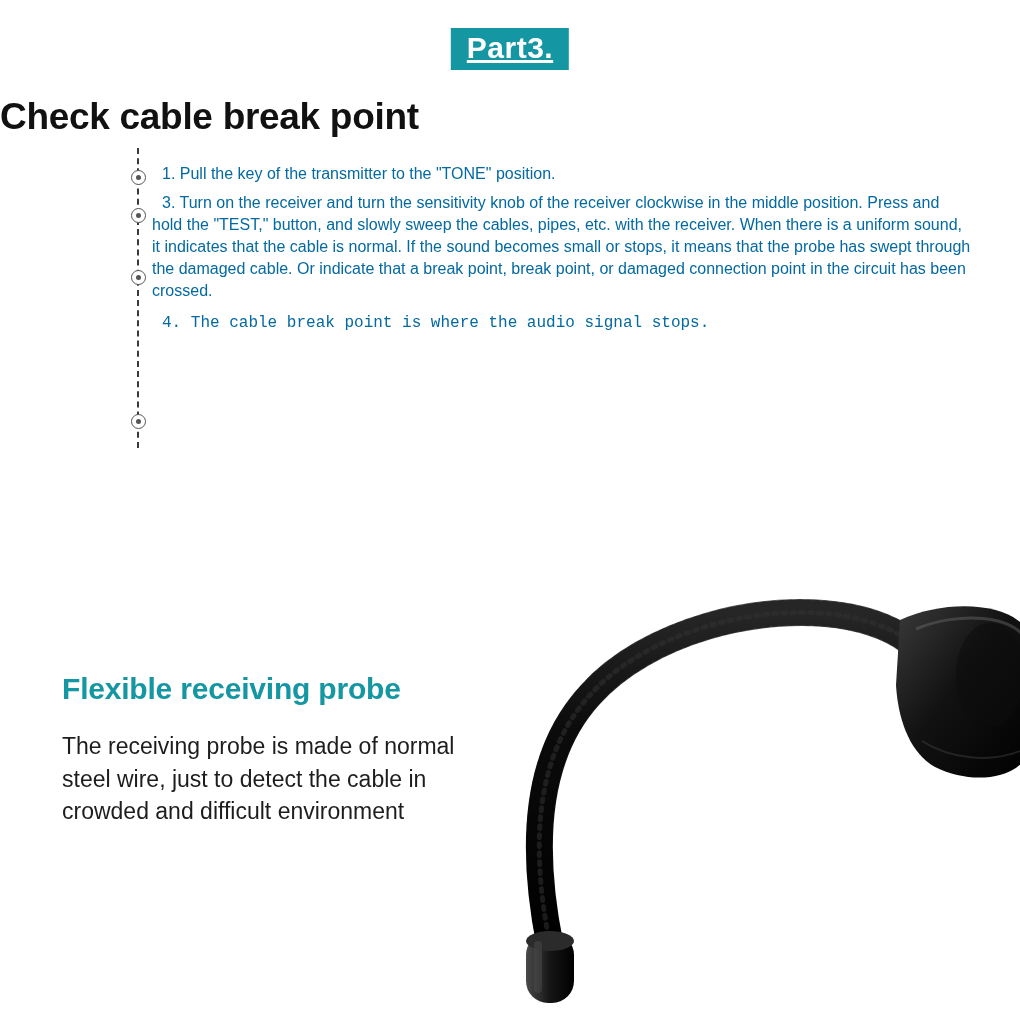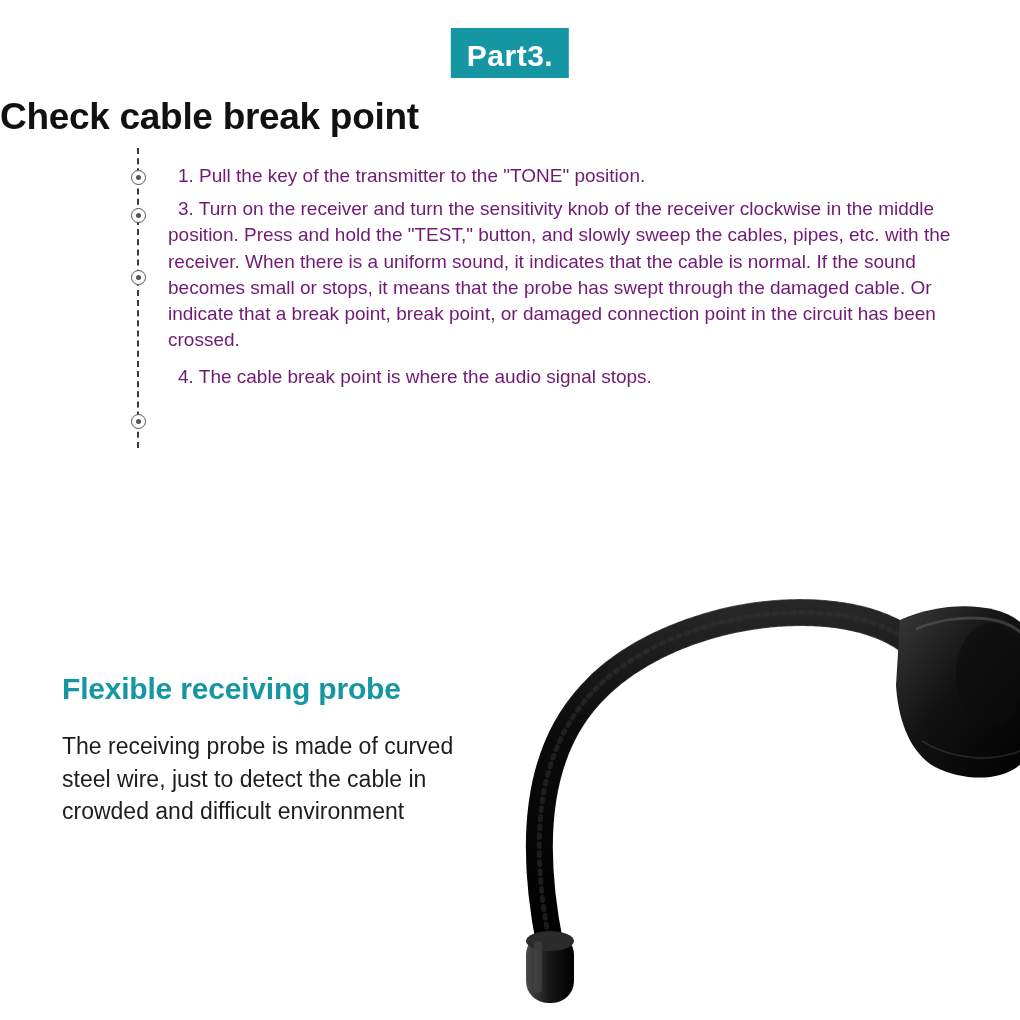--- a/index.html
+++ b/index.html
@@ -26,23 +26,24 @@
   .part-badge {
     position: absolute;
     top: 28px;
     left: 50%;
     transform: translateX(-50%);
     background: #1596a3;
     color: #ffffff;
     font-size: 30px;
     font-weight: bold;
     letter-spacing: 0.5px;
-    padding: 12px 16px 6px 16px;
+    padding: 4px 16px 6px 16px;
     line-height: 1.05;
     white-space: nowrap;
+    text-decoration: underline;
   }
 
   
   .main-heading {
     position: absolute;
     top: 96px;
     left: 0;
     width: 1020px;
     text-align: left;
     font-size: 37px;
@@ -83,31 +84,31 @@
   }
   .guide-dot.d1 { top: 22px; }
   .guide-dot.d2 { top: 60px; }
   .guide-dot.d3 { top: 122px; }
   .guide-dot.d4 { top: 266px; }
 
   
   .steps {
     position: absolute;
     top: 163px;
-    left: 168px;
+    left: 152px;
     width: 820px;
-    font-size: 19px;
+    font-size: 16px;
     line-height: 1.38;
-    color: #701a75;
+    color: #0369a1;
   }
   .step {
     margin: 0 0 7px 0;
     text-indent: 10px;
   }
-  .step:last-child { margin-bottom: 0; }
+  .step:last-child { margin-bottom: 0; font-family: Liberation Mono, monospace; }
   .step.step-4 { margin-top: 10px; }
 
   
   .probe-title {
     position: absolute;
     left: 62px;
     top: 672px;
     font-size: 30px;
     font-weight: bold;
     color: #1596a3;
@@ -155,21 +156,21 @@
     <span class="guide-dot d4"></span>
   </div>
 
   <div class="steps">
     <p class="step step-1">1. Pull the key of the transmitter to the "TONE" position.</p>
     <p class="step step-3">3. Turn on the receiver and turn the sensitivity knob of the receiver clockwise in the middle position. Press and hold the "TEST," button, and slowly sweep the cables, pipes, etc. with the receiver. When there is a uniform sound, it indicates that the cable is normal. If the sound becomes small or stops, it means that the probe has swept through the damaged cable. Or indicate that a break point, break point, or damaged connection point in the circuit has been crossed.</p>
     <p class="step step-4">4. The cable break point is where the audio signal stops.</p>
   </div>
 
   <div class="probe-title">Flexible receiving probe</div>
-  <div class="probe-desc">The receiving probe is made of curved steel wire, just to detect the cable in crowded and difficult environment</div>
+  <div class="probe-desc">The receiving probe is made of normal steel wire, just to detect the cable in crowded and difficult environment</div>
 
   <div class="photo">
     <svg class="probe-svg" width="590" height="475" viewBox="0 0 590 475">
       <defs>
         <linearGradient id="bodyGrad" x1="0" y1="0" x2="1" y2="1">
           <stop offset="0%" stop-color="#3a3a3a"></stop>
           <stop offset="45%" stop-color="#121212"></stop>
           <stop offset="100%" stop-color="#000000"></stop>
         </linearGradient>
         <linearGradient id="neckGrad" x1="0" y1="0" x2="0" y2="1">

